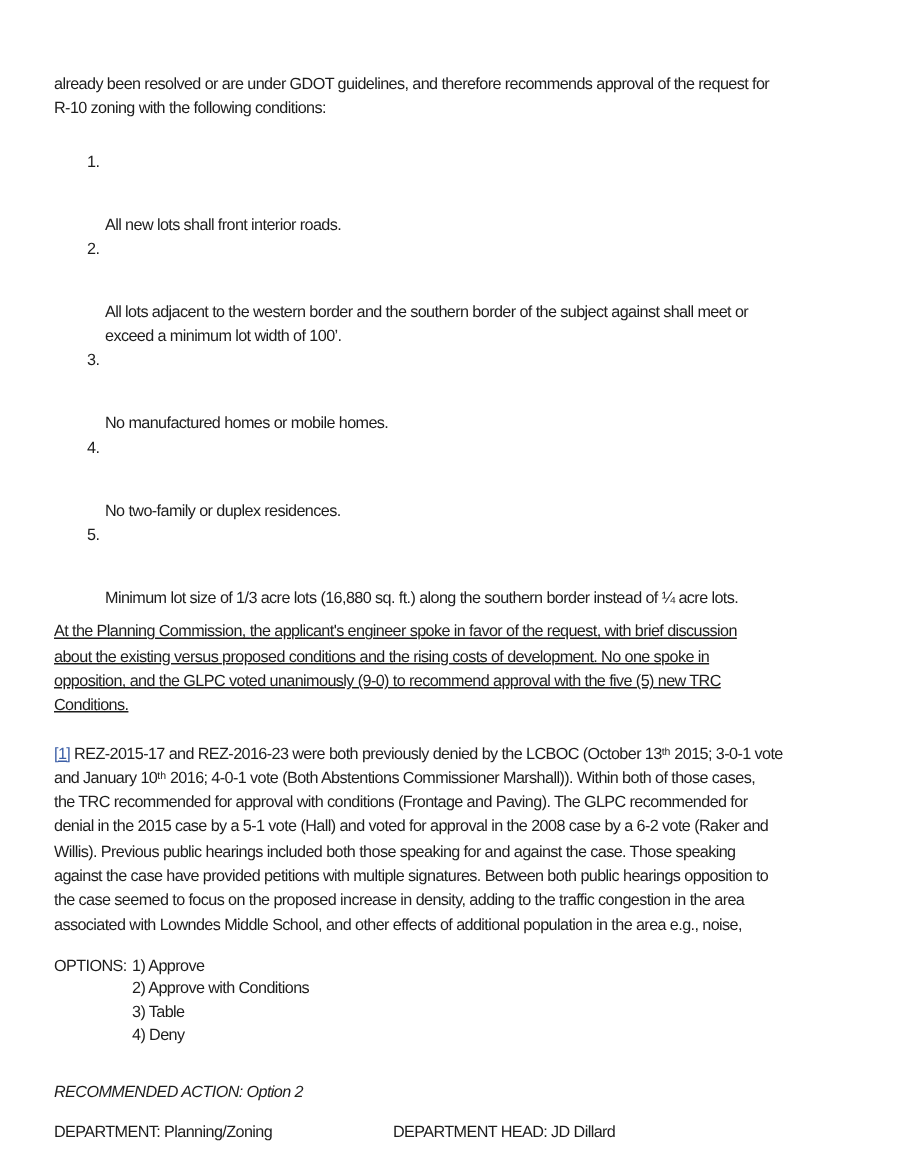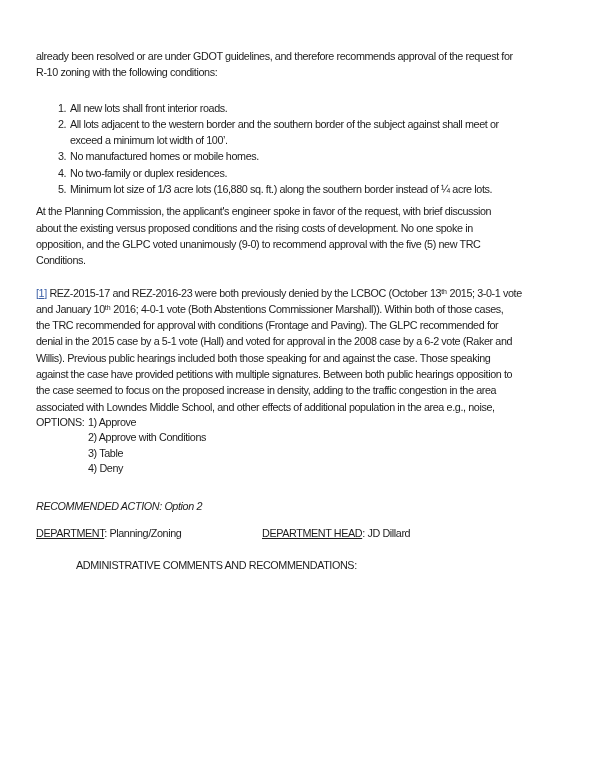--- a/index.html
+++ b/index.html
@@ -7,32 +7,32 @@
     width:600px;height:776px;background:#ffffff;overflow:hidden;
     font-family:"Liberation Sans","DejaVu Sans",sans-serif;
     font-size:10.8px;letter-spacing:-0.4px;line-height:16.3px;color:#1d1d1d;
   }
   .page{padding:48px 18px 0 36px;width:546px;}
   .ln{white-space:nowrap;}
   .intro{margin:0;}
   .conds{margin:19px 0 0 22px;}
   .cond-row{display:flex;}
   .cond-num{width:12px;flex:0 0 12px;}
-  .cond-text{flex:1 1 auto;}
-  .commission{margin-top:6px;}
+  .cond-text{flex:1 1 auto;margin-top:42px;}
+  .commission{margin-top:6px;text-decoration:underline;}
   .footnote{margin-top:16px;}
   .ref{color:#3B5EA6;text-decoration:underline;cursor:pointer;}
   sup.sp{font-size:7px;letter-spacing:0;vertical-align:3px;line-height:0;}
-  .options{margin-top:0;display:flex;line-height:15.5px;}
+  .options{margin-top:12px;display:flex;line-height:15.5px;}
   .opt-label{width:52px;flex:0 0 52px;}
   .recommended{margin-top:21px;font-style:italic;}
   .dept{margin-top:11px;white-space:nowrap;}
   .dept-group1{display:inline-block;width:226px;}
   .dept-group2{display:inline-block;text-align:right;}
-  .u{text-decoration:underline;}
+  .u{}
   .admin{margin-top:15px;margin-left:40px;}
 </style>
 </head>
 <body>
 
 <div class="page">
 
   <div class="intro">
     <div class="ln">already been resolved or are under GDOT guidelines, and therefore recommends approval of the request for</div>
     <div class="ln">R-10 zoning with the following conditions:</div>

